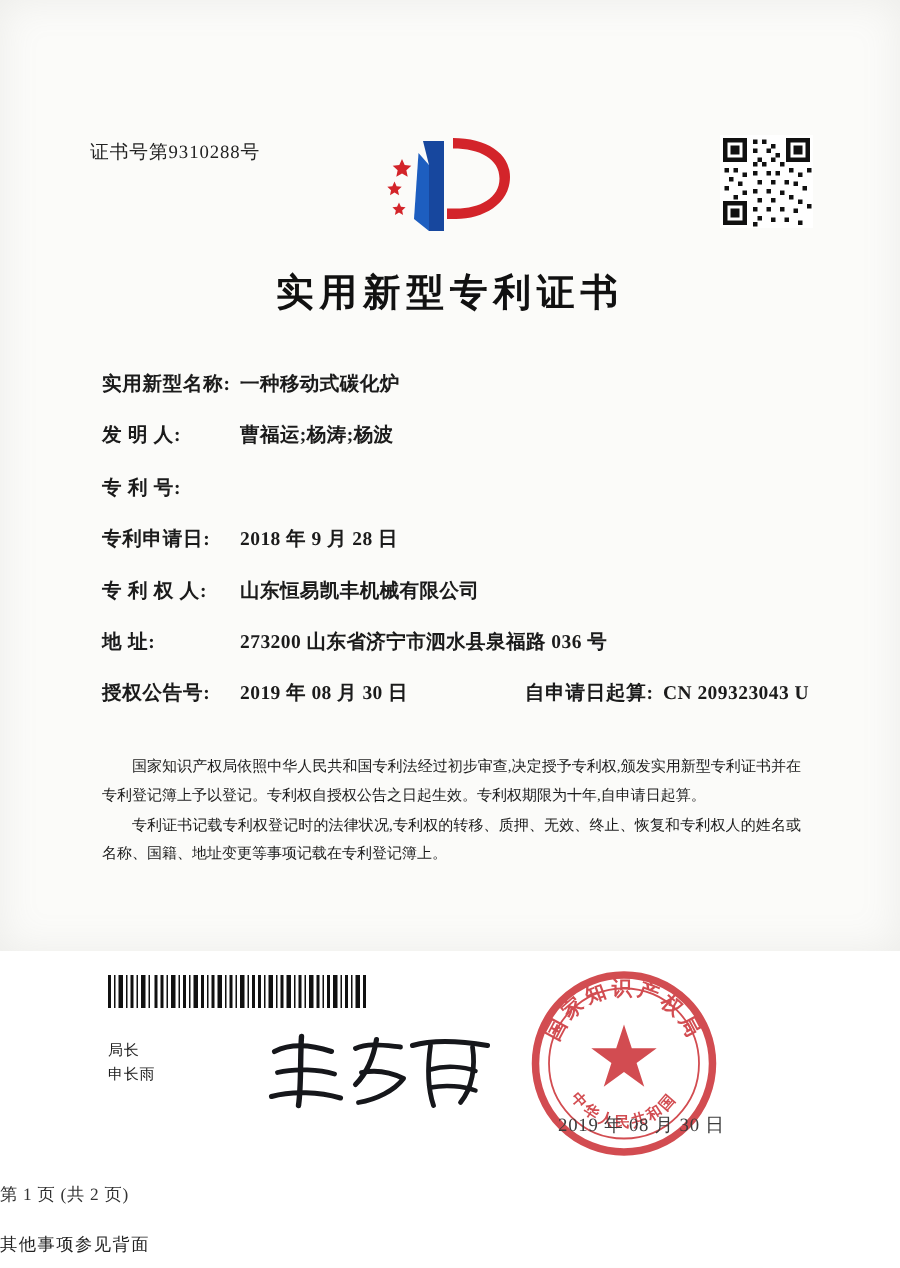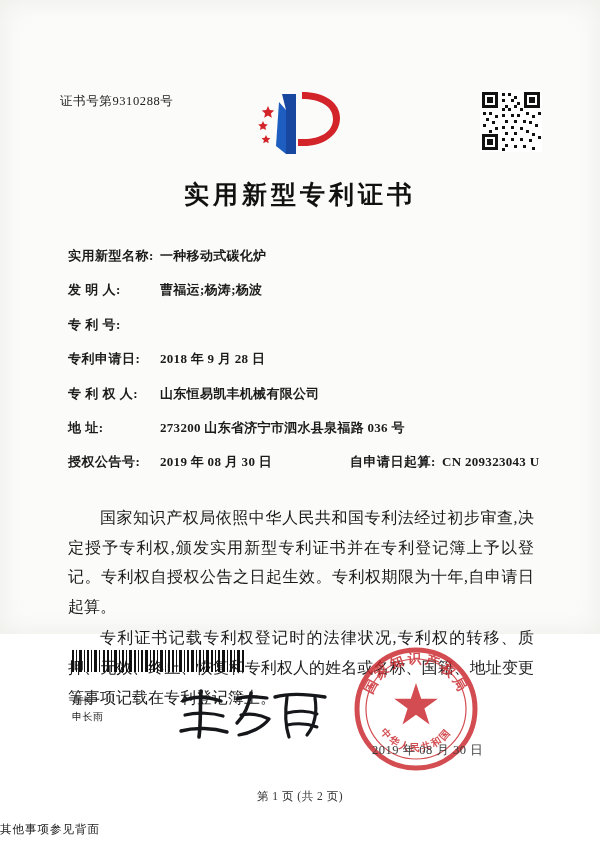--- a/index.html
+++ b/index.html
@@ -110,21 +110,21 @@
     flex: 1 1 auto;
     letter-spacing: 0.3px;
     white-space: nowrap;
   }
 
   .paras {
     position: absolute;
     left: 68px;
     top: 503px;
     width: 466px;
-    font-size: 16px;
+    font-size: 10px;
     line-height: 1.85;
     text-align: justify;
     color: #1b1b1b;
   }
   .paras p {
     margin: 0 0 2px 0;
     text-indent: 2em;
   }
 
   .barcode {
@@ -166,21 +166,20 @@
     top: 742px;
     font-size: 12.5px;
     color: #3b3b3b;
     letter-spacing: 0.5px;
   }
 
   .page-num {
     position: absolute;
     left: 0; right: 0;
     top: 789px;
-    text-align: center;
     font-size: 11.5px;
     color: #333;
     letter-spacing: 0.5px;
   }
   .footer-note {
     position: absolute;
     left: 0; right: 0;
     top: 822px;
     font-size: 11.5px;
     color: #222;

